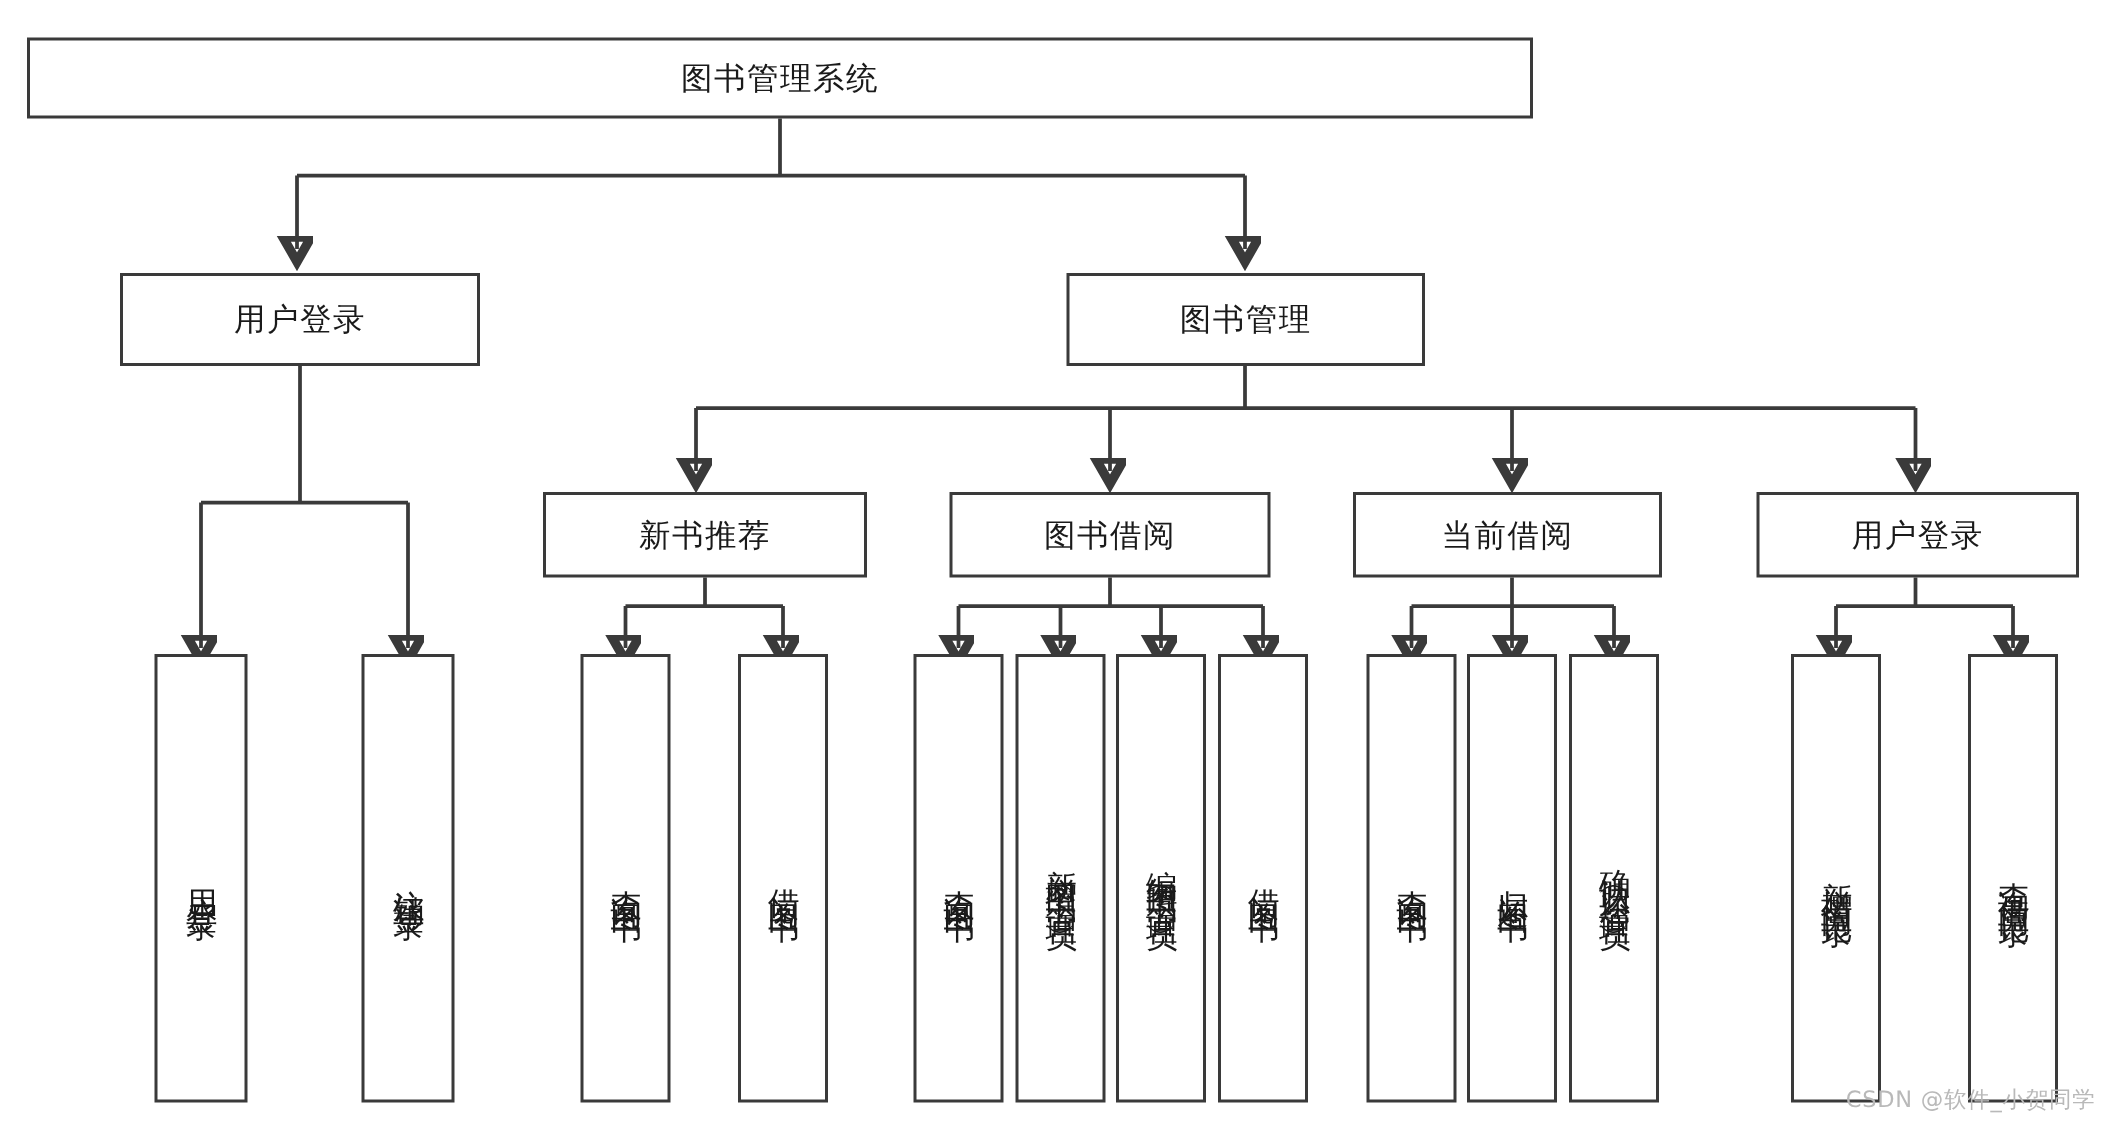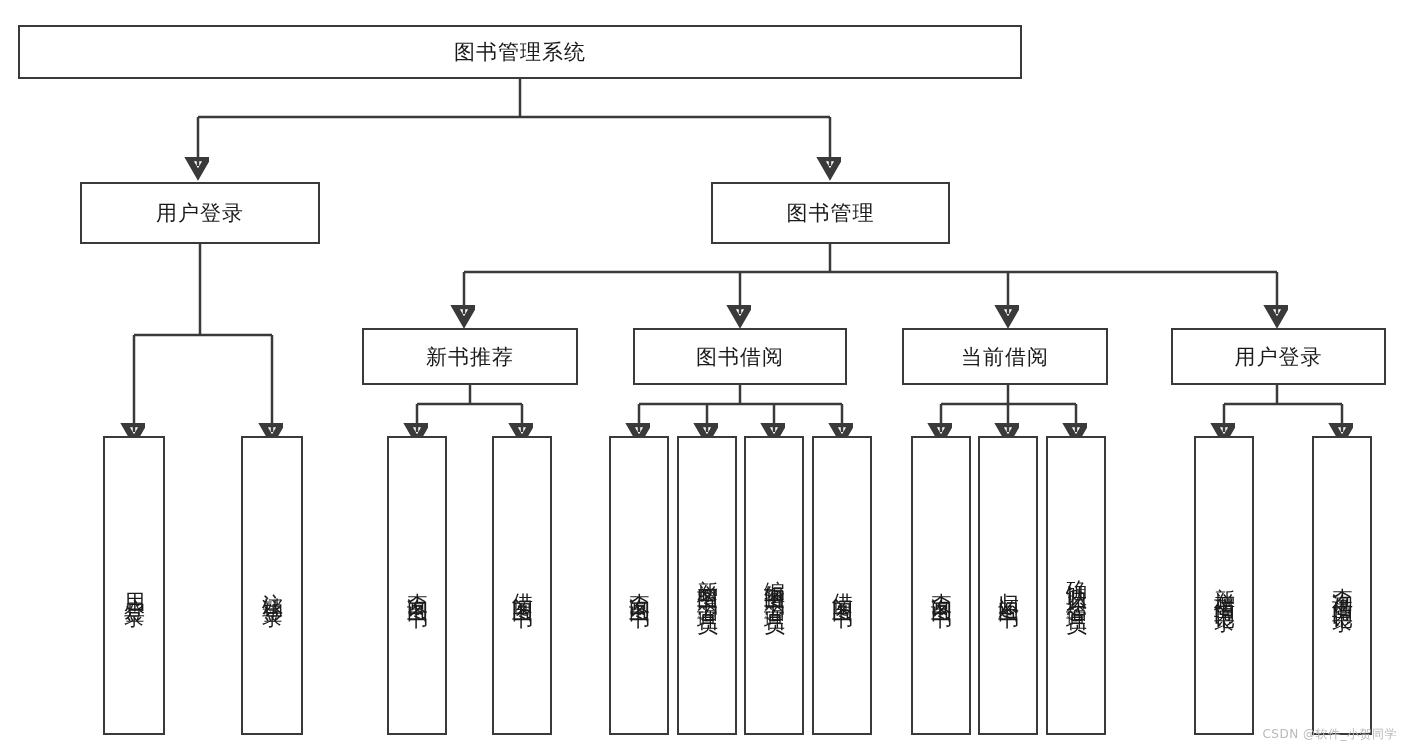--- a/index.html
+++ b/index.html
@@ -55,21 +55,21 @@
   }
   svg.links path, svg.links line {
     stroke: #3a3a3a;
     stroke-width: 2.5;
     fill: none;
   }
   .watermark {
     position: absolute;
     right: 8px;
     bottom: 4px;
-    font-size: 12px;
+    font-size: 15px;
     color: #b9b9b9;
     letter-spacing: 0.5px;
     white-space: nowrap;
   }
 </style>
 </head>
 <body>
 
 <div id="canvas">
 

